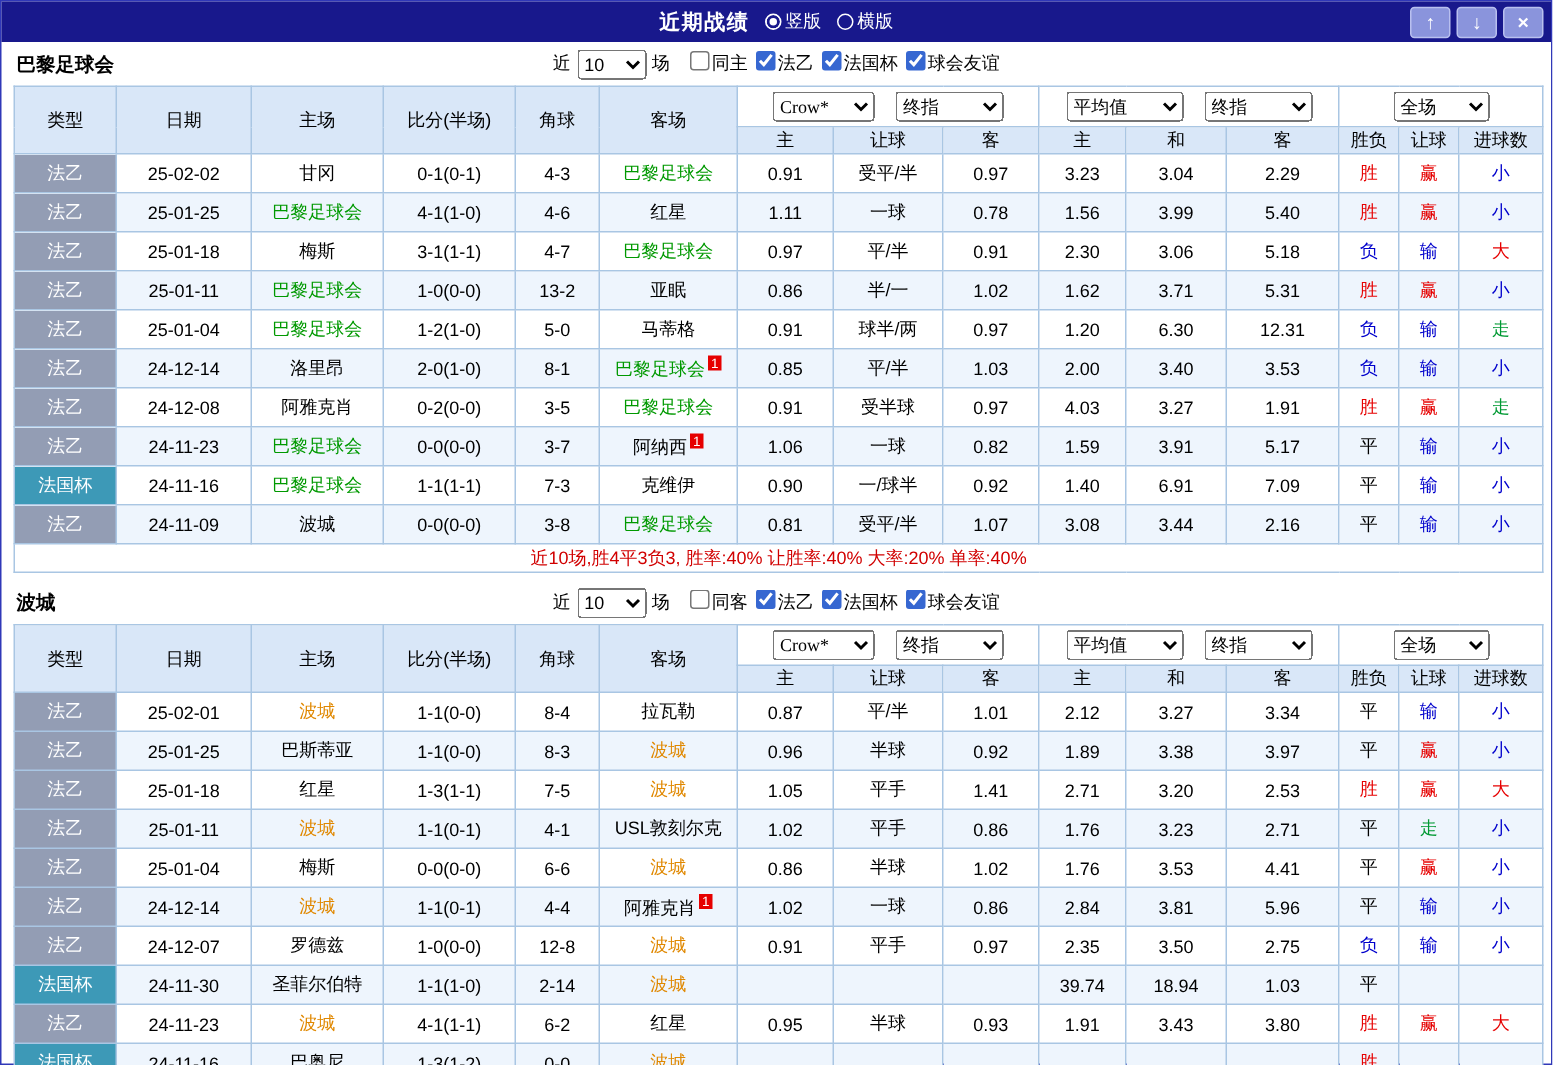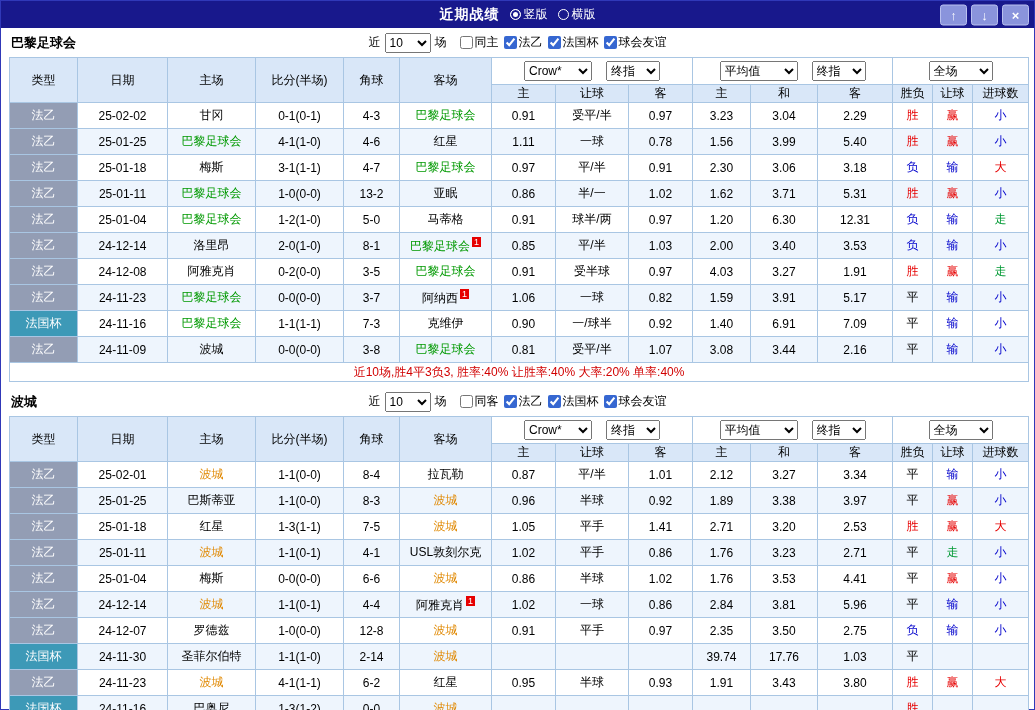--- a/index.html
+++ b/index.html
@@ -28,41 +28,41 @@
     width:27px; height:21px; background:var(--btn-bg,#8a94dc); color:#fff;
     border:1px solid #b9c0ef; border-radius:3px; font-size:13px; font-weight:bold;
     line-height:17px; text-align:center; padding:0; cursor:pointer; font-family:inherit;
   }
 
   
   .section-head { height:29px; position:relative; display:flex; align-items:center; }
   .section-gap { margin-top:5px; }
   .team-title { position:absolute; left:10px; font-size:13px; font-weight:bold; color:#000; }
   .controls { margin:0 auto; display:flex; align-items:center; gap:4px; font-size:12px; color:#000; }
-  .controls label { display:inline-flex; align-items:center; gap:1px; cursor:pointer; }
+  .controls label { display:inline-flex; gap:1px; cursor:pointer; }
   .controls input[type="checkbox"] { width:13px; height:13px; margin:0 1px; accent-color:#3667d1; }
   .gap-left { margin-left:8px; }
   select { font-size:12px; height:20px; font-family:inherit; }
   .sel-count { width:46px; }
   .sel-source { width:68px; }
-  .sel-final { width:54px; }
+  .sel-final { width:72px; }
   .sel-avg { width:78px; }
   .sel-full { width:64px; }
 
   
   table.results { width:1019px; margin:0 8px; border-collapse:collapse; table-layout:fixed; font-size:12px; }
   .results th, .results td {
     border:1px solid var(--grid-border,#a9c6e3); text-align:center;
     white-space:nowrap; overflow:hidden; padding:0;
   }
   .results thead th { background:var(--header-bg,#d9e7f8); font-weight:normal; color:#000; }
   .results thead tr.hA th { height:27px; }
   .results thead tr.hB th { height:16px; }
   .results thead th.ddcell { background:#fff; }
-  .ddcell select { margin:0 7px; vertical-align:middle; }
+  .ddcell select { margin:0 7px; vertical-align:middle;font-family:Liberation Serif, serif; }
   .results tbody td { height:26px; color:#000; background:transparent; }
   .results tbody tr:nth-child(even) td { background:var(--alt-bg,#eef5fd); }
   .results tbody tr:nth-child(even) td.type-l2,
   .results tbody td.type-l2 { background:var(--league-bg,#939db4); color:#fff; }
   .results tbody tr:nth-child(even) td.type-cup,
   .results tbody td.type-cup { background:var(--cup-bg,#3d99b7); color:#fff; }
   td.score { color:var(--score-color,#d10000); }
   sup.redcard {
     display:inline-block; background:#e60000; color:#fff; font-size:9px;
     line-height:10px; min-width:9px; padding:0 1px; margin-left:2px; vertical-align:5px;
@@ -206,21 +206,21 @@
             <td>25-01-18</td>
             <td><span>梅斯</span></td>
             <td class="score">3-1(1-1)</td>
             <td>4-7</td>
             <td><span style="color: rgb(0, 153, 0);">巴黎足球会</span></td>
             <td>0.97</td>
             <td>平/半</td>
             <td>0.91</td>
             <td>2.30</td>
             <td>3.06</td>
-            <td>3.18</td>
+            <td>5.18</td>
             <td style="color: rgb(0, 0, 204);">负</td>
             <td style="color: rgb(0, 0, 204);">输</td>
             <td style="color: rgb(230, 0, 0);">大</td>
           </tr>
           <tr>
             <td class="type-l2">法乙</td>
             <td>25-01-11</td>
             <td><span style="color: rgb(0, 153, 0);">巴黎足球会</span></td>
             <td class="score">1-0(0-0)</td>
             <td>13-2</td>
@@ -543,21 +543,21 @@
             <td class="type-cup">法国杯</td>
             <td>24-11-30</td>
             <td><span>圣菲尔伯特</span></td>
             <td class="score">1-1(1-0)</td>
             <td>2-14</td>
             <td><span style="color: rgb(224, 136, 0);">波城</span></td>
             <td></td>
             <td></td>
             <td></td>
             <td>39.74</td>
-            <td>17.76</td>
+            <td>18.94</td>
             <td>1.03</td>
             <td style="color: rgb(0, 0, 0);">平</td>
             <td></td>
             <td></td>
           </tr>
           <tr>
             <td class="type-l2">法乙</td>
             <td>24-11-23</td>
             <td><span style="color: rgb(224, 136, 0);">波城</span></td>
             <td class="score">4-1(1-1)</td>

